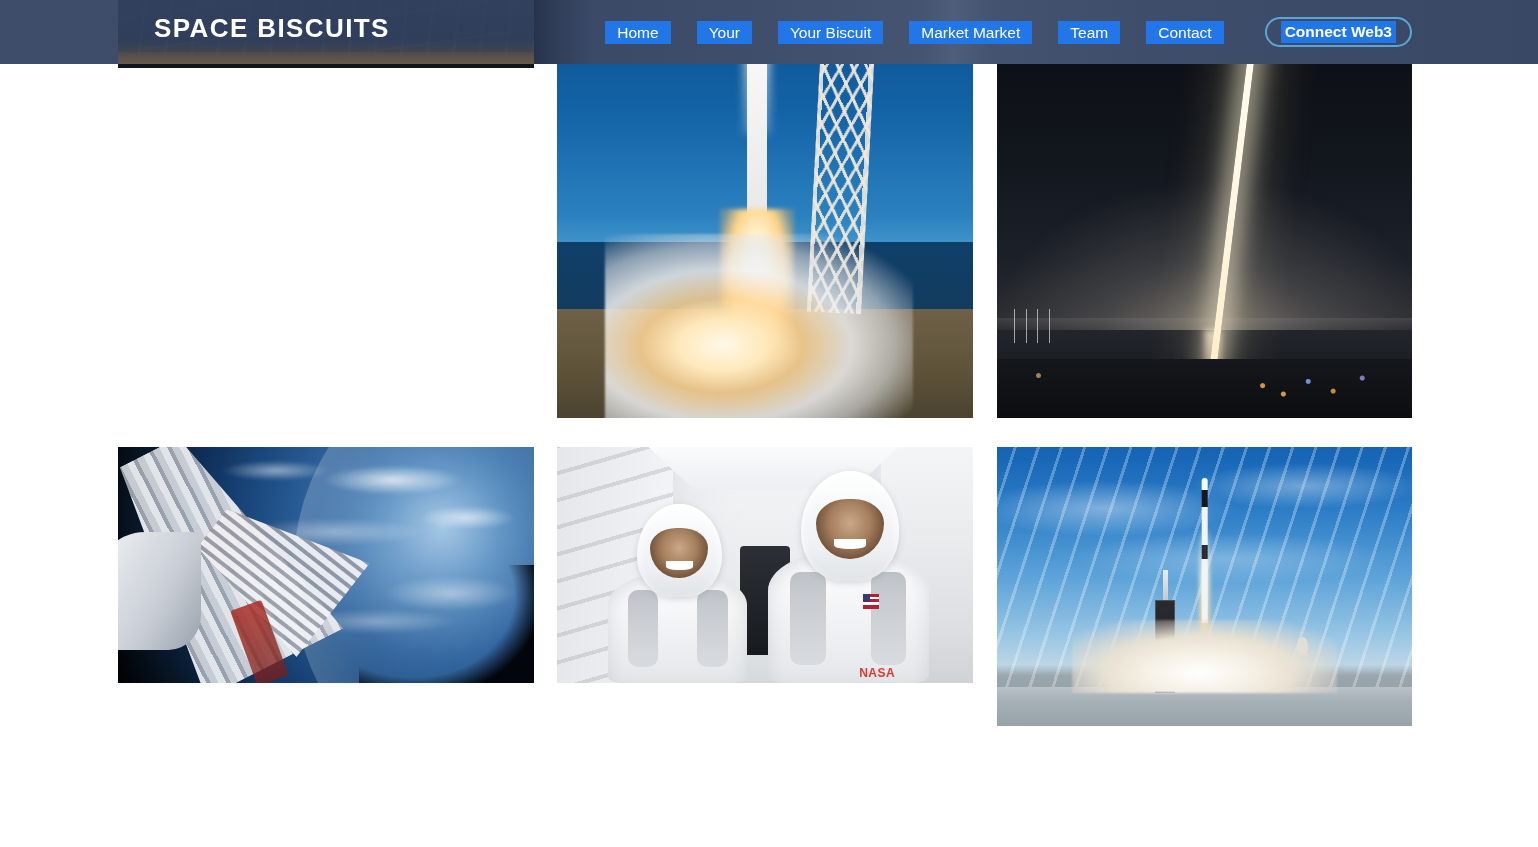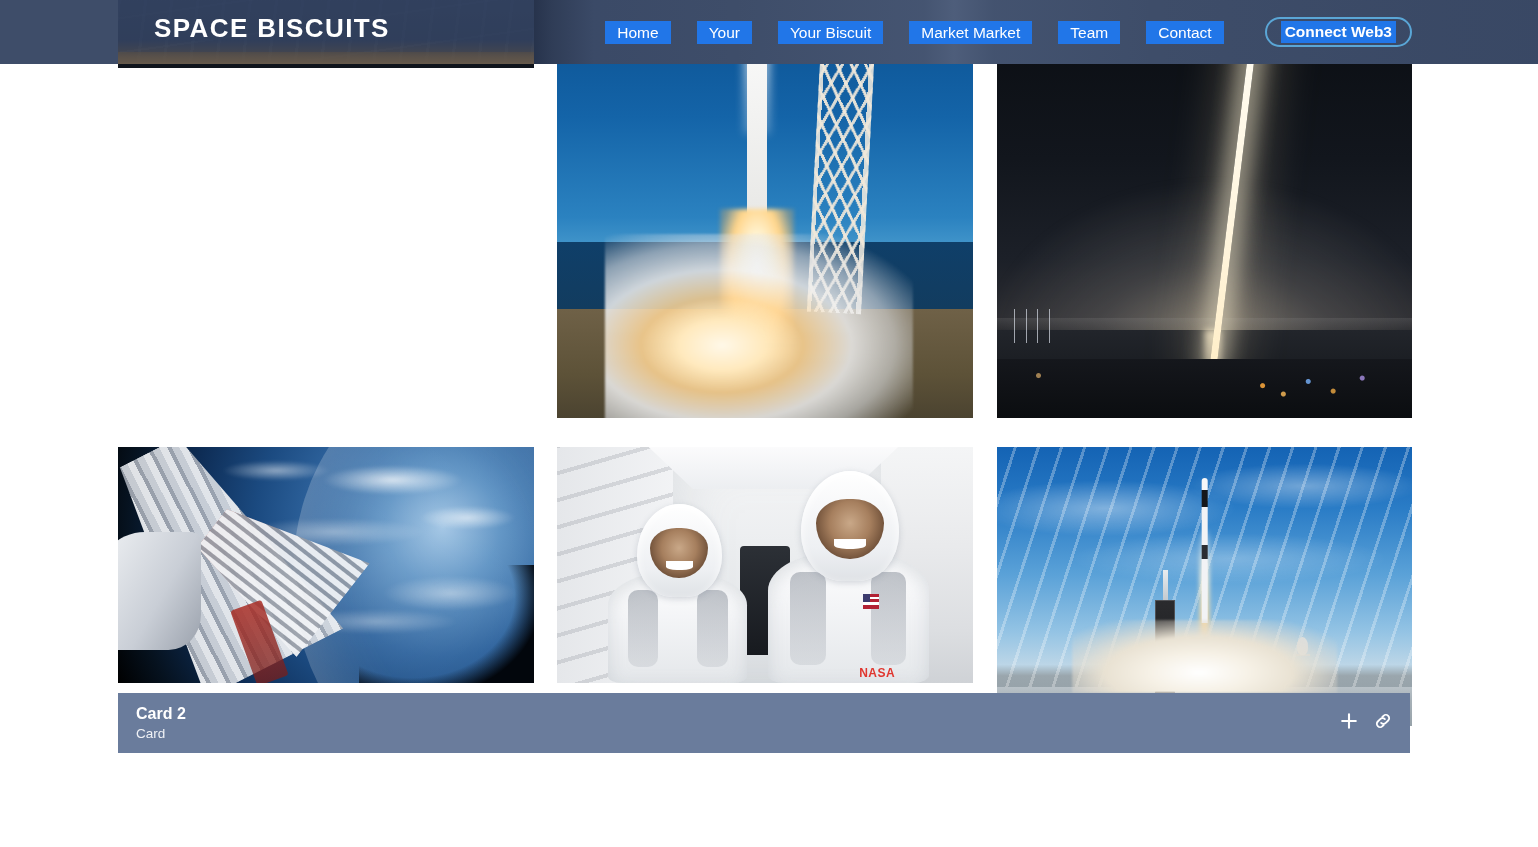--- a/index.html
+++ b/index.html
@@ -354,39 +354,20 @@
         <div class="ap-tower-mast"></div>
         <div class="ap-tower"></div>
         <div class="ap-water-tower"></div>
         <div class="ap-exhaust"></div>
         <div class="ap-rocket"></div>
         <div class="ap-smoke"></div>
       </div>
     </div>
   </div>
 
-  <div class="card-overlay">
-    <div class="card-text">
-      <div class="card-title">Card 2</div>
-      <div class="card-sub">Card</div>
-    </div>
-    <div class="card-actions">
-      <div class="act-icon" title="Add">
-        <svg width="20" height="20" viewBox="0 0 20 20" aria-hidden="true">
-          <path d="M10 3.2 V16.8 M3.2 10 H16.8" stroke="#ffffff" stroke-width="2.1" stroke-linecap="round"></path>
-        </svg>
-      </div>
-      <div class="act-icon" title="Link">
-        <svg width="20" height="20" viewBox="0 0 20 20" aria-hidden="true">
-          <path d="M8.1 11.9a3.3 3.3 0 0 0 4.7 0l2.4-2.4a3.3 3.3 0 0 0-4.7-4.7l-1.2 1.2" fill="none" stroke="#ffffff" stroke-width="1.8" stroke-linecap="round"></path>
-          <path d="M11.9 8.1a3.3 3.3 0 0 0-4.7 0l-2.4 2.4a3.3 3.3 0 0 0 4.7 4.7l1.2-1.2" fill="none" stroke="#ffffff" stroke-width="1.8" stroke-linecap="round"></path>
-        </svg>
-      </div>
-    </div>
-  </div>
 
   <div class="header">
     <div class="header-photo"></div>
     <div class="header-right-sheen"></div>
 
     <div class="brand">SPACE BISCUITS</div>
 
     <nav class="nav">
       <a class="nav-link" href="#">Home</a>
       <a class="nav-link" href="#">Your</a>

